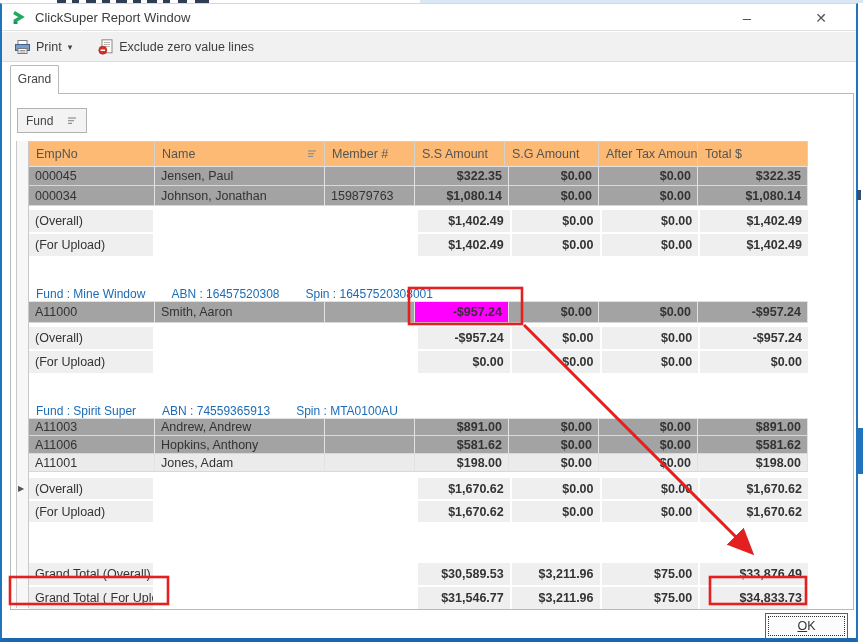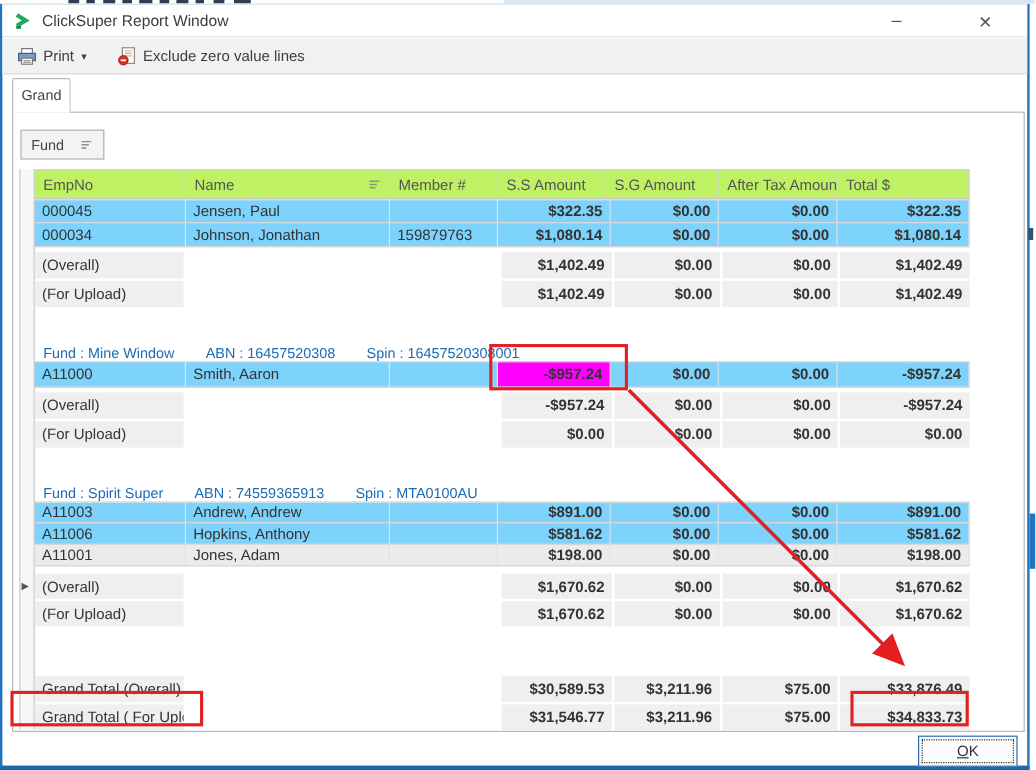--- a/index.html
+++ b/index.html
@@ -40,24 +40,24 @@
               border:1px solid #b2b2b2; display:flex; align-items:center; padding:0 8px;
               font-size:12px; color:#444; justify-content:space-between; }
 
   
   .grid { position:absolute; left:5px; top:47px; width:794px; }
   .strip { position:absolute; left:0; top:0; width:13px; height:467px; background:#f7f7f7;
            border-left:1px solid #c9c9c9; border-right:1px solid #c9c9c9; }
   .row-marker { position:absolute; left:2px; font-size:8px; color:#555; z-index:2; }
   .grow { display:flex; margin-left:13px; position:relative; }
   .gcell { font-size:12.5px; color:#333; overflow:hidden; white-space:nowrap; }
-  .hdr .gcell { background:#bef264; color:#555; border-right:1px solid #d2d2d2; border-bottom:1px solid #c9c9c9;
+  .hdr .gcell { background:#fdba74; color:#555; border-right:1px solid #d2d2d2; border-bottom:1px solid #c9c9c9;
                 border-top:1px solid #d2d2d2; padding-left:7px; display:flex; align-items:center; }
   .hdr .gcell:first-child { border-left:none; }
-  .drow .gcell { background:#7dd3fc; border-right:1px solid #e2e2e2; border-bottom:1px solid #d8d8d8;
+  .drow .gcell { background:#a3a3a3; border-right:1px solid #e2e2e2; border-bottom:1px solid #d8d8d8;
                  padding:0 6px; display:flex; align-items:center; }
   .drow.first .gcell { border-top:1px solid #e2e2e2; }
   .drow.shaded .gcell { background:#ebebeb; }
   .num { justify-content:flex-end; text-align:right;font-weight:bold; }
   .srow .gcell { background:#efefef; display:flex; align-items:center; padding:0 6px; margin-right:2px; }
   .srow .gcell.blank { background:transparent; }
   .fund-line { margin-left:13px; display:flex; align-items:flex-end; gap:26px; padding-left:7px;
                font-size:12px; color:#1b6bb5; }
   .hl { background:#ff00ff !important; }
   .sort-icon { margin-left:auto; margin-right:6px; }

